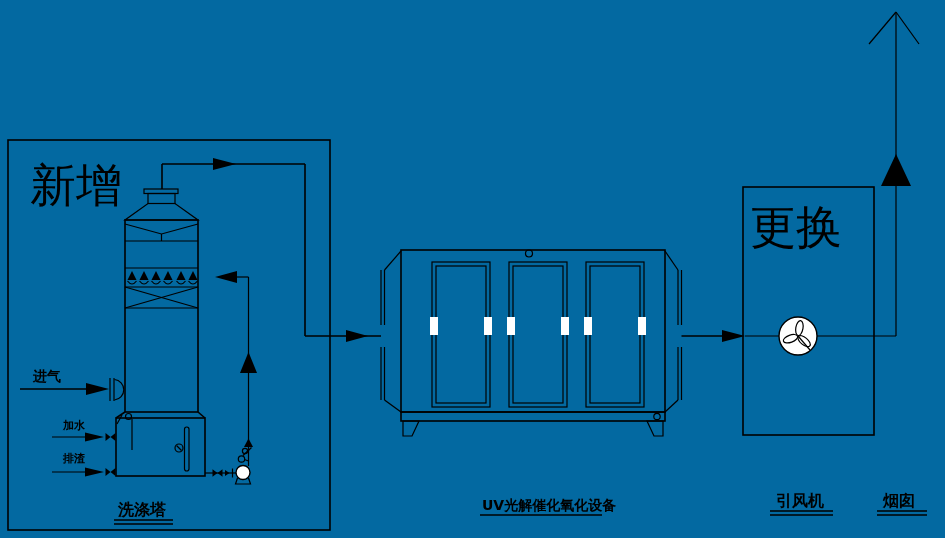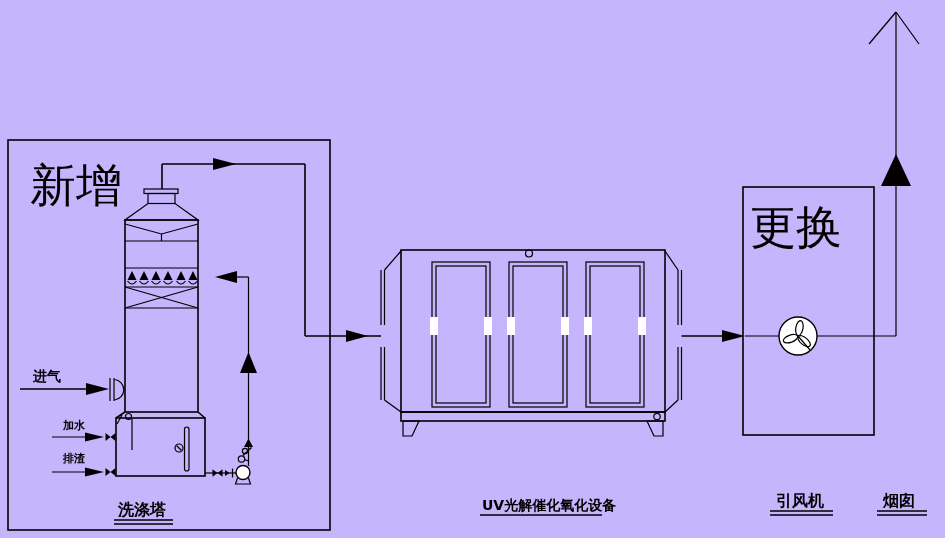--- a/index.html
+++ b/index.html
@@ -1,16 +1,16 @@
 <!DOCTYPE html>
 <html><head>
 <meta charset="utf-8">
 <style>
   html,body{margin:0;padding:0;background:#fff;}
-  .canvas{position:relative;width:945px;height:538px;background:#c4b5fd;overflow:hidden;
+  .canvas{position:relative;width:945px;height:538px;background:#0369a1;overflow:hidden;
           font-family:"DejaVu Sans", sans-serif;}
   svg{position:absolute;left:0;top:0;}
   .ln{stroke:#000;stroke-width:1.6;fill:none;}
   .thin{stroke:#000;stroke-width:1.2;fill:none;}
   .fil{fill:#000;stroke:none;}
   .wht{fill:#fff;stroke:none;}
   .wfil{fill:#fff;stroke:#000;stroke-width:1.4;}
   text{fill:#000;}
   .big{font-family:"DejaVu Serif", serif;font-size:46px;}
   .lbl{font-family:"DejaVu Sans", sans-serif;font-weight:bold;font-size:16px;}

